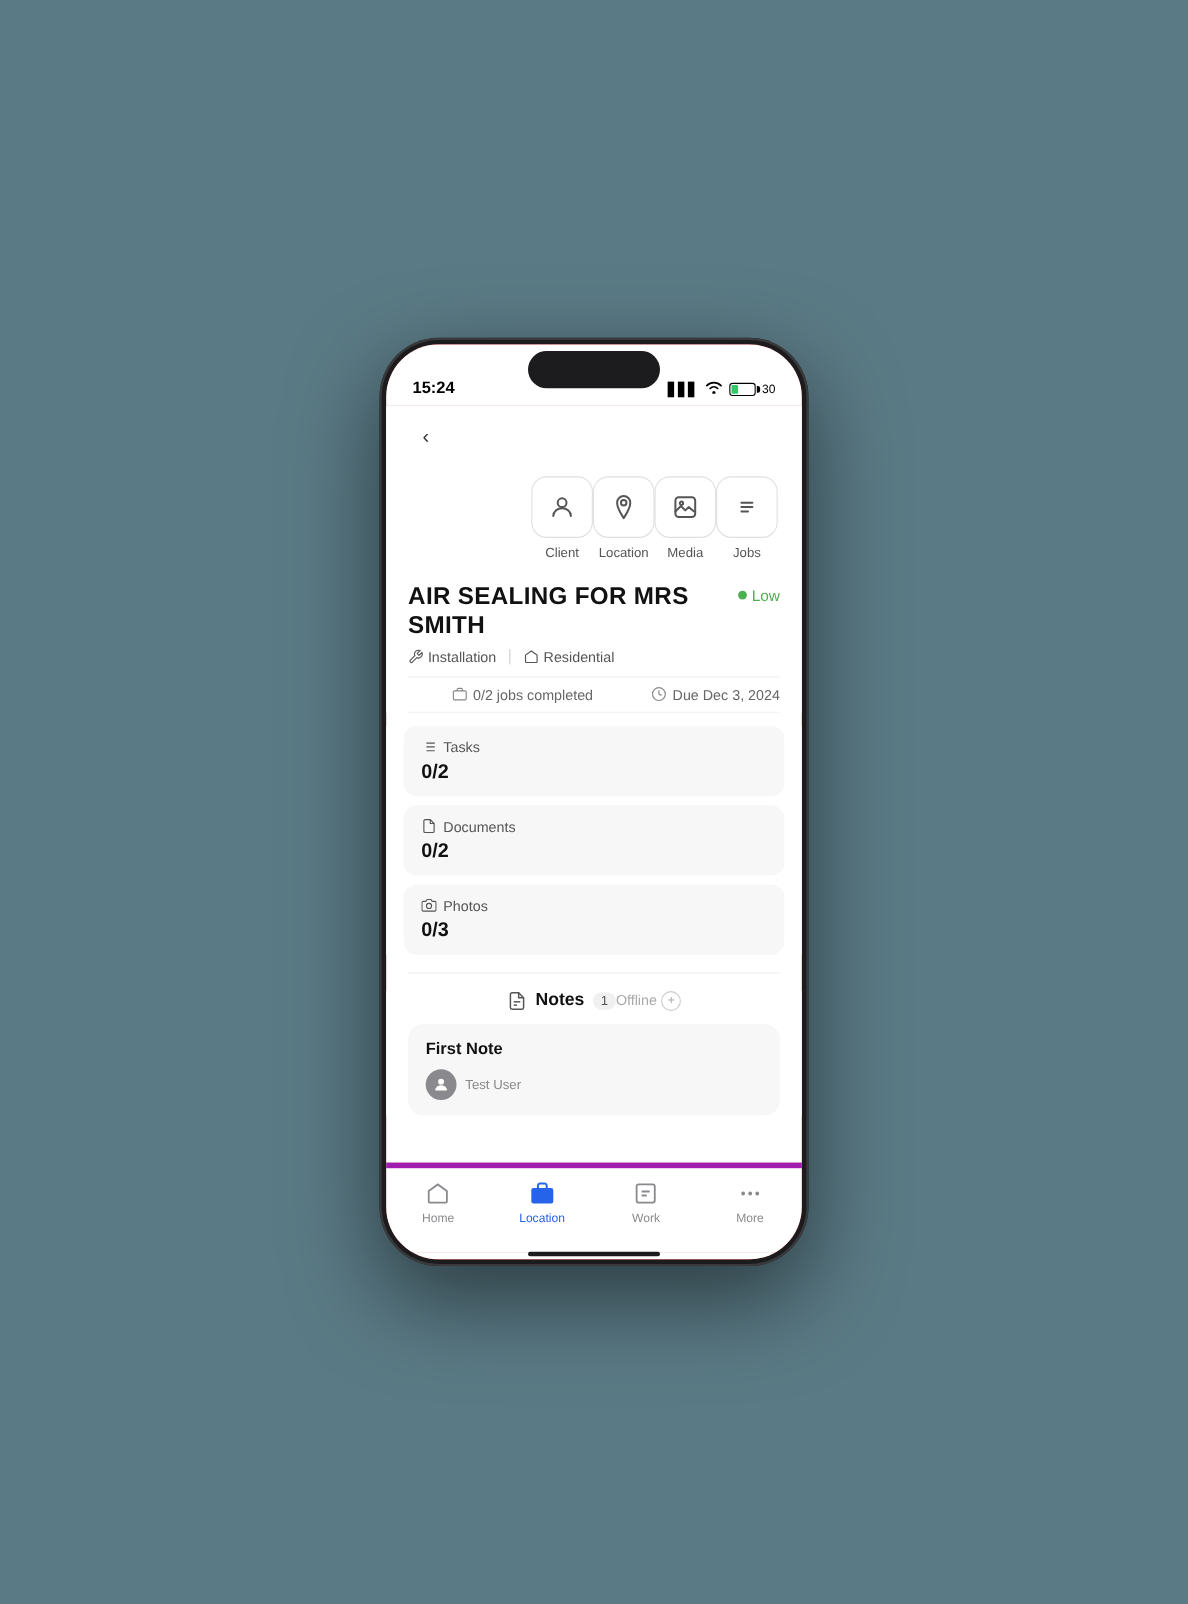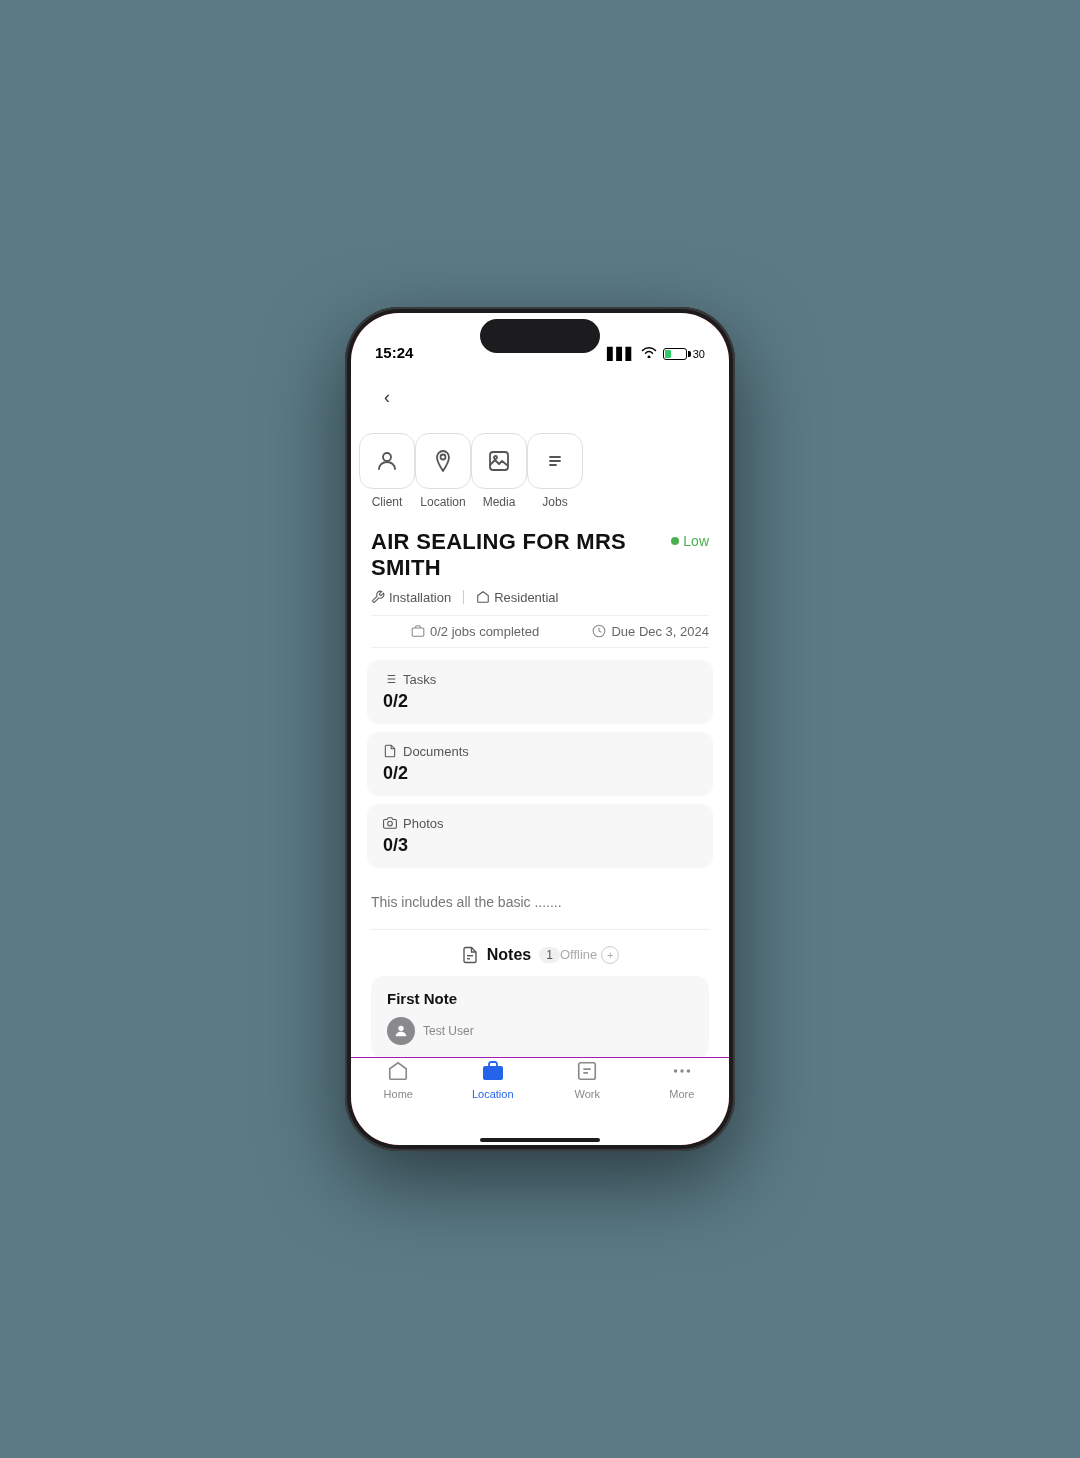--- a/index.html
+++ b/index.html
@@ -121,22 +121,22 @@
       cursor: pointer;
     }
     .back-chevron {
       font-size: 18px;
       color: #333;
       font-weight: 400;
     }
     
     .quick-nav {
       display: flex;
-      justify-content: flex-start;
-      padding: 12px 8px 8px;
+      justify-content: flex-end;
+      padding: 12px 22px 8px;
       background: white;
     }
     .quick-nav-item {
       display: flex;
       flex-direction: column;
       align-items: center;
       gap: 6px;
       cursor: pointer;
     }
     .quick-nav-icon-box {
@@ -349,25 +349,25 @@
       color: white;
     }
     .note-author {
       font-size: 12px;
       color: #888;
     }
     
     .tab-bar {
       height: 82px;
       background: white;
-      border-top: 1px solid #a21caf;
+      border-top: 5px solid #a21caf;
       display: flex;
       align-items: flex-start;
       justify-content: space-around;
-      padding-top: 0;
+      padding-top: 10px;
       flex-shrink: 0;
     }
     .tab-item {
       display: flex;
       flex-direction: column;
       align-items: center;
       gap: 4px;
       cursor: pointer;
       min-width: 60px;
     }
@@ -553,23 +553,20 @@
             <svg width="14" height="14" viewBox="0 0 24 24" fill="none" stroke="#555" stroke-width="1.8">
               <path d="M23 19a2 2 0 01-2 2H3a2 2 0 01-2-2V8a2 2 0 012-2h4l2-3h6l2 3h4a2 2 0 012 2z"></path>
               <circle cx="12" cy="13" r="4"></circle>
             </svg>
             <span class="stat-header-label">Photos</span>
           </div>
           <div class="stat-value">0/3</div>
         </div>
       </div>
 
-      <div class="description-section">
-        <p class="description-text">This includes all the basic .......</p>
-      </div>
 
       <div class="section-divider"></div>
 
       <div class="notes-section">
         <div class="notes-header">
           <div class="notes-title-row">
             <svg width="18" height="18" viewBox="0 0 24 24" fill="none" stroke="#555" stroke-width="1.8">
               <path d="M14 2H6a2 2 0 00-2 2v16a2 2 0 002 2h12a2 2 0 002-2V8z"></path>
               <polyline points="14 2 14 8 20 8"></polyline>
               <line x1="8" y1="13" x2="16" y2="13"></line>

